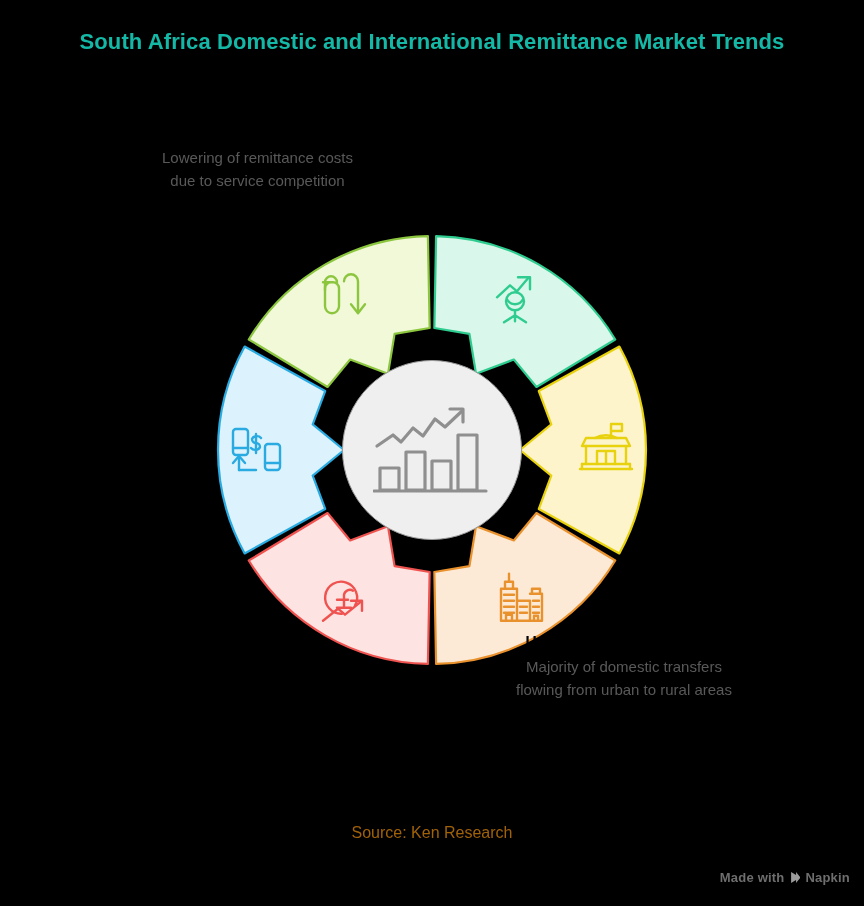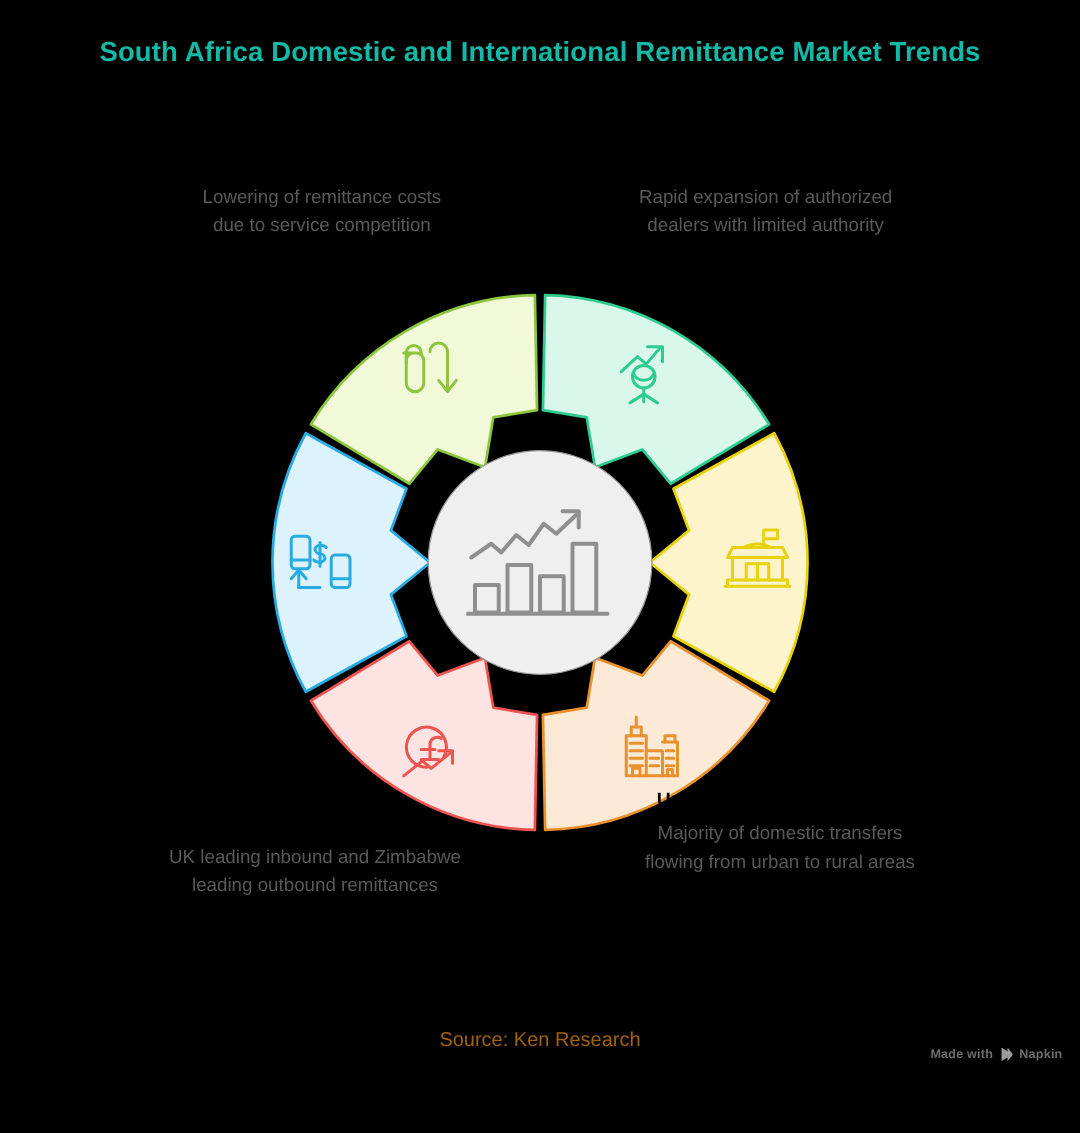--- a/index.html
+++ b/index.html
@@ -94,25 +94,25 @@
     top: 824px;
     width: 864px;
     text-align: center;
     font-size: 16px;
     color: #a16207;
   }
 
   #watermark {
     position: absolute;
     right: 14px;
-    top: 838px;
+    top: 870px;
     display: flex;
     align-items: center;
     gap: 5px;
-    font-size: 10px;
+    font-size: 13px;
     font-weight: bold;
     color: #6e6e6e;
     letter-spacing: 0.2px;
   }
   #watermark .wm-mark {
     display: inline-block;
     width: 11px;
     height: 11px;
     background: #9b9b9b;
     clip-path: polygon(15% 0%, 15% 100%, 60% 72%, 60% 100%, 100% 50%, 60% 0%, 60% 28%);
@@ -219,34 +219,26 @@
       </g>
       <path d="M1 89 L113 89" stroke="#8f8f8f" stroke-width="3.2" stroke-linecap="round" fill="none"></path>
     </svg>
   </div>
 
   <div class="callout" id="callout-0">
     <div class="c-title">Cost Reduction</div>
     <div class="c-desc">Lowering of remittance costs due to service competition</div>
   </div>
 
-  <div class="callout" id="callout-1">
-    <div class="c-title">ADLA Growth</div>
-    <div class="c-desc">Rapid expansion of authorized dealers with limited authority</div>
-  </div>
 
 
   <div class="callout" id="callout-3">
     <div class="c-title">Retail Expansion</div>
   </div>
 
-  <div class="callout" id="callout-4">
-    <div class="c-title">UK and Zimbabwe Leadership</div>
-    <div class="c-desc">UK leading inbound and Zimbabwe leading outbound remittances</div>
-  </div>
 
   <div class="callout" id="callout-5">
     <div class="c-title">Urban-to-Rural Dominance</div>
     <div class="c-desc">Majority of domestic transfers flowing from urban to rural areas</div>
   </div>
 
 </div>
 
 <div id="source">Source: Ken Research</div>
 

